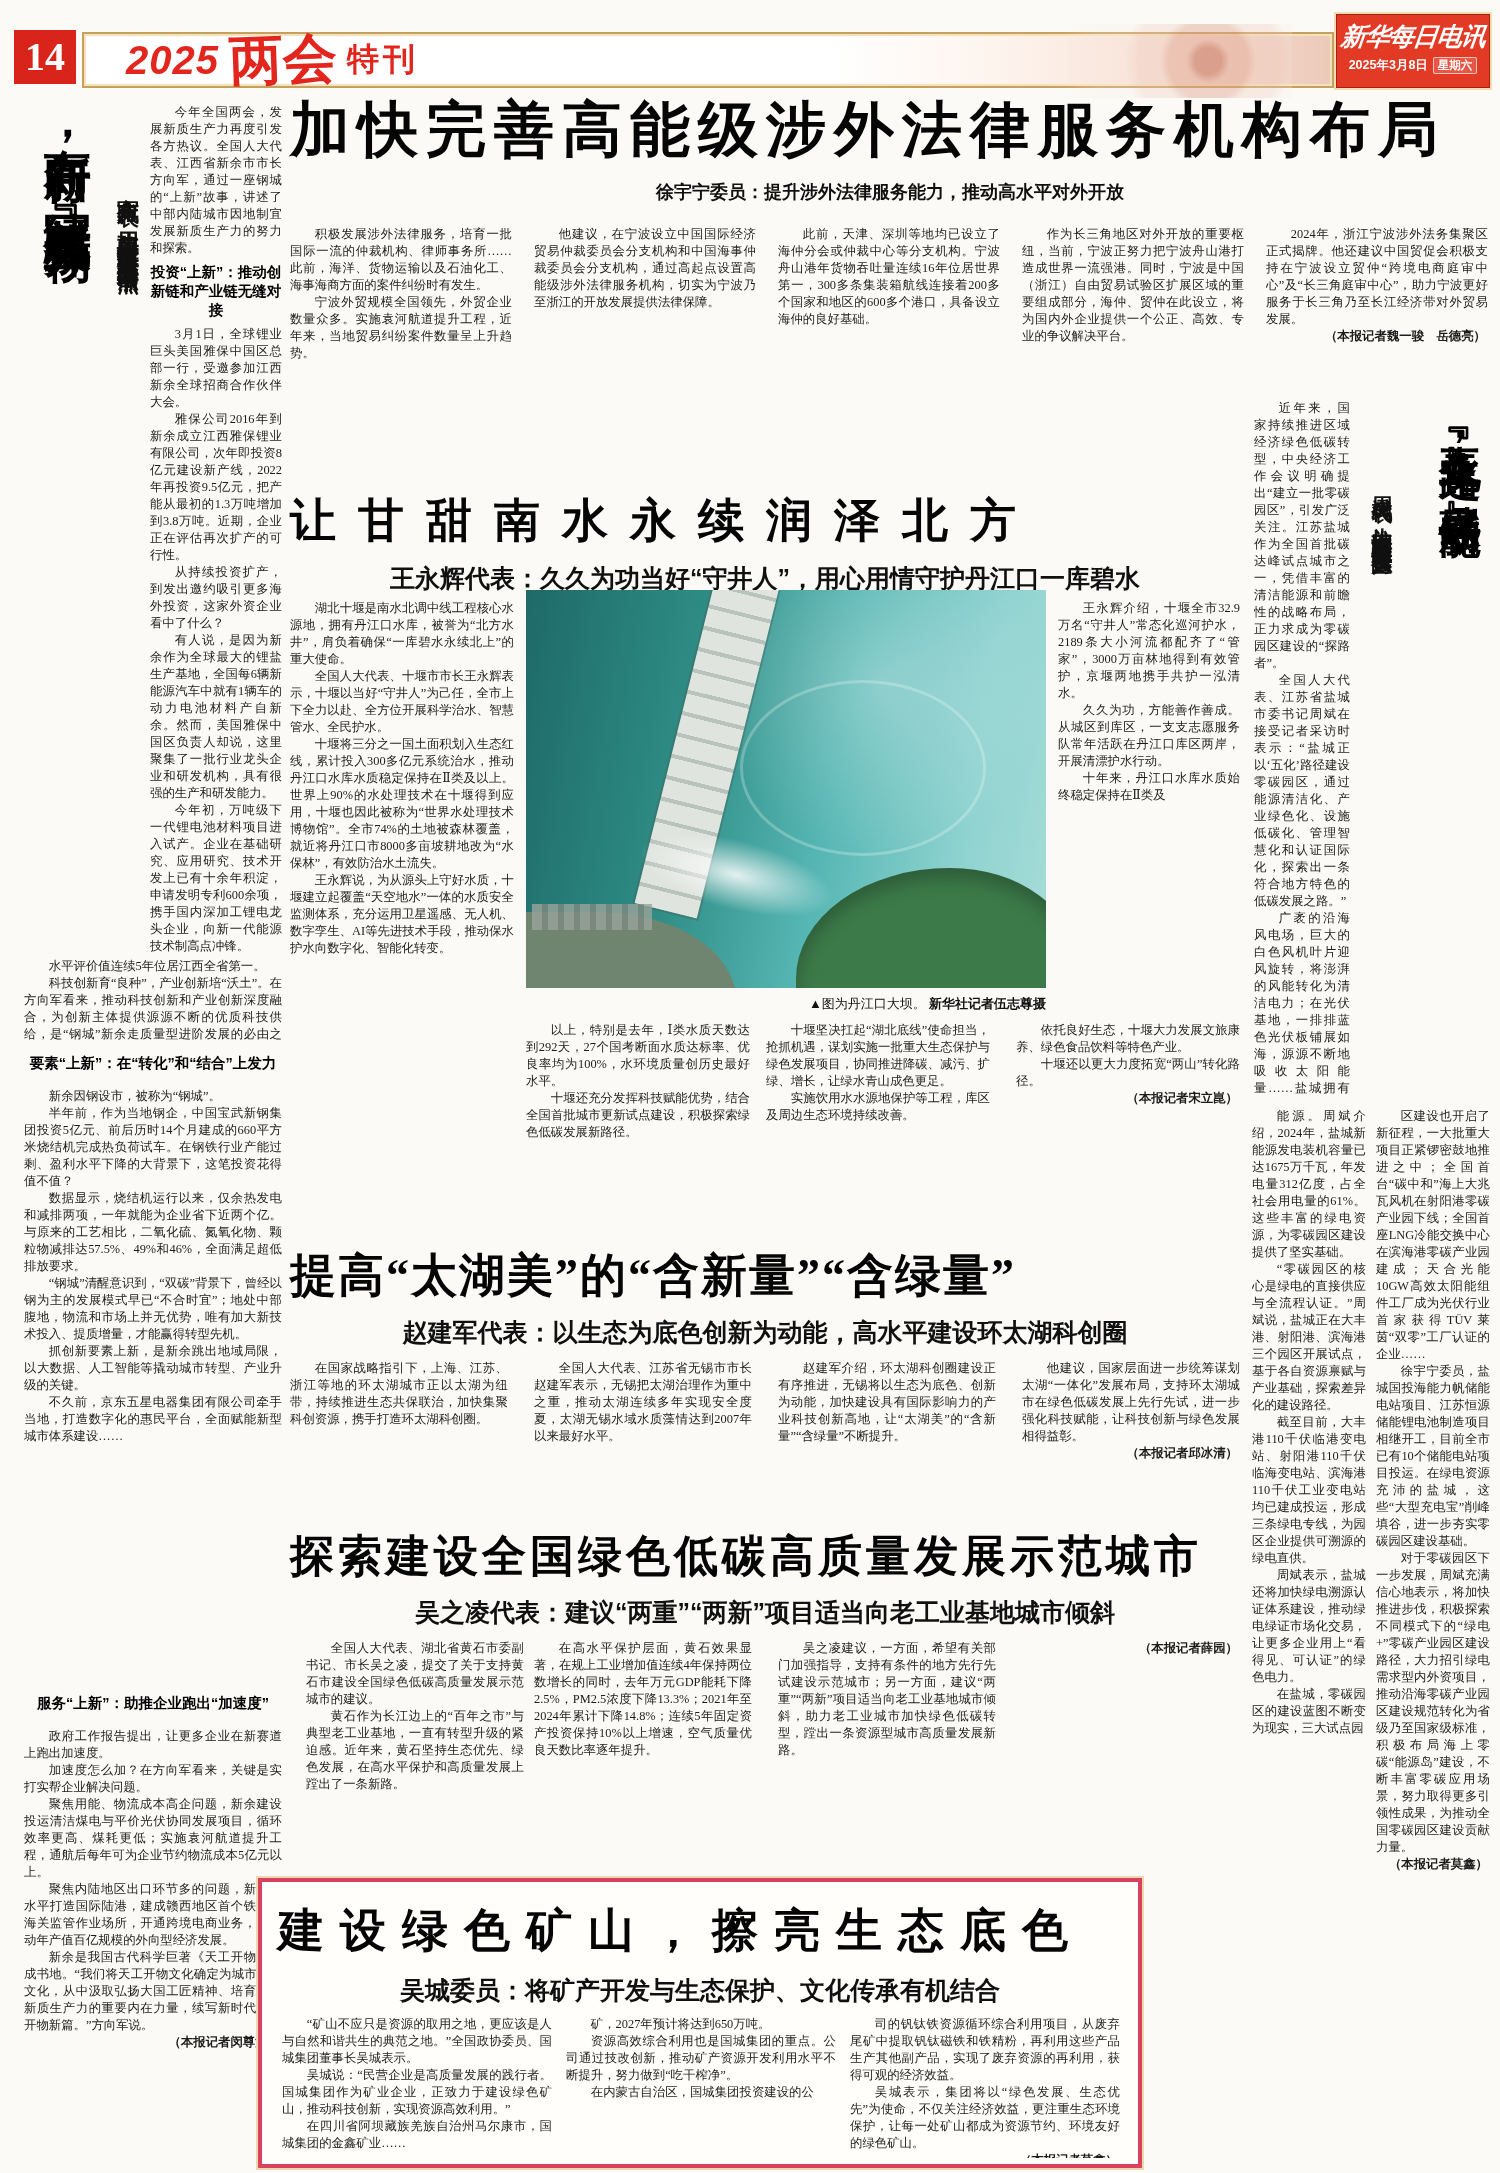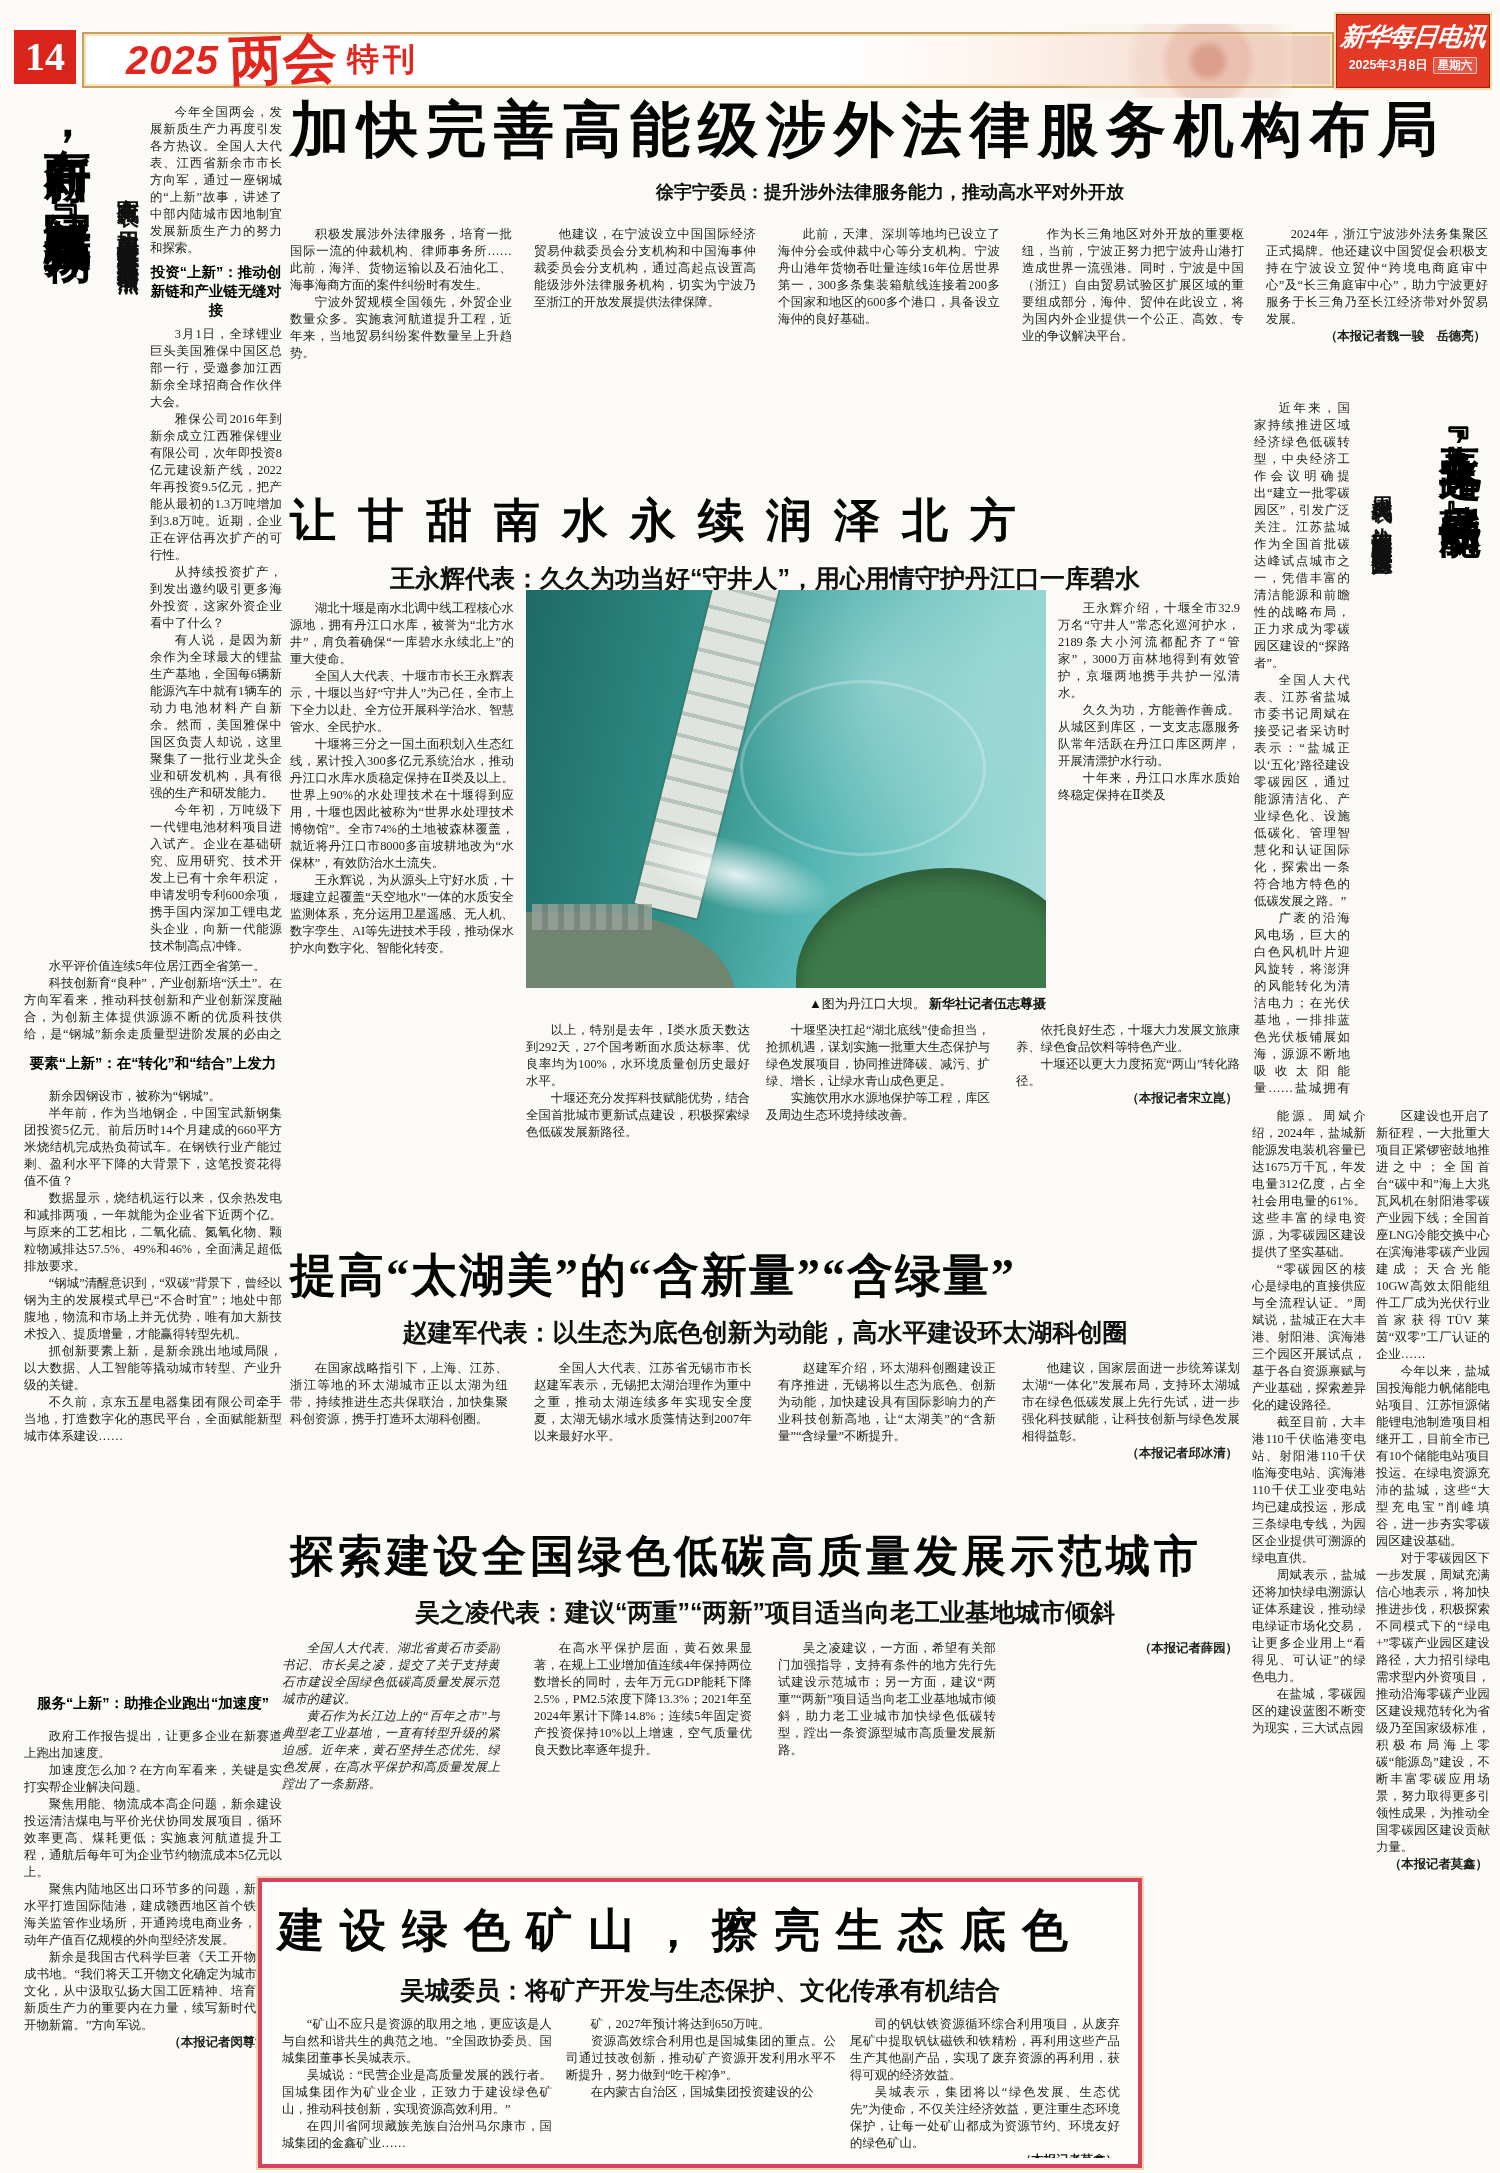--- a/index.html
+++ b/index.html
@@ -86,21 +86,21 @@
     repeating-linear-gradient(90deg,#9aa49b 0 10px,#7f8a82 10px 16px);opacity:.8;}
   
   #d-head{left:290px;top:1248px;width:950px;font-size:46px;line-height:56px;letter-spacing:2px;}
   #d-kick{left:290px;top:1316px;width:950px;font-size:25px;}
   .d-col{top:1360px;height:126px;width:218px;}
   #d-c1{left:290px;} #d-c2{left:534px;} #d-c3{left:778px;} #d-c4{left:1022px;}
   
   #e-head{left:290px;top:1530px;width:950px;font-size:44px;line-height:54px;letter-spacing:4px;}
   #e-kick{left:290px;top:1596px;width:950px;font-size:25px;}
   .e-col{top:1640px;height:224px;width:218px;}
-  #e-c1{left:282px;font-style:italic;} #e-c2{left:534px;} #e-c3{left:778px;} #e-c4{left:1022px;}
+  #e-c1{left:306px;} #e-c2{left:534px;} #e-c3{left:778px;} #e-c4{left:1022px;}
   
   #minebox{position:absolute;left:258px;top:1878px;width:884px;height:290px;box-sizing:border-box;
     border:4px solid #d8415f;outline:2px solid #ecd9ae;background:#fffefb;}
   #f-head{left:278px;top:1902px;width:844px;font-size:46px;line-height:58px;letter-spacing:16px;}
   #f-kick{left:278px;top:1974px;width:844px;font-size:25px;}
   .f-col{top:2016px;height:142px;width:270px;}
   #f-c1{left:282px;} #f-c2{left:566px;} #f-c3{left:850px;}
   
   #g-top{left:1254px;top:400px;width:96px;height:694px;}
   #g-kick{left:1358px;top:480px;width:38px;height:620px;font-size:21px;letter-spacing:2px;}
@@ -286,18 +286,18 @@
   <div class="vhead" id="g-head">走『五化』之路，『碳』寻新动能</div>
   <div class="col" id="g-c1">
       <p class="para">能源。周斌介绍，2024年，盐城新能源发电装机容量已达1675万千瓦，年发电量312亿度，占全社会用电量的61%。这些丰富的绿电资源，为零碳园区建设提供了坚实基础。</p>
       <p class="para">“零碳园区的核心是绿电的直接供应与全流程认证。”周斌说，盐城正在大丰港、射阳港、滨海港三个园区开展试点，基于各自资源禀赋与产业基础，探索差异化的建设路径。</p>
       <p class="para">截至目前，大丰港110千伏临港变电站、射阳港110千伏临海变电站、滨海港110千伏工业变电站均已建成投运，形成三条绿电专线，为园区企业提供可溯源的绿电直供。</p>
       <p class="para">周斌表示，盐城还将加快绿电溯源认证体系建设，推动绿电绿证市场化交易，让更多企业用上“看得见、可认证”的绿色电力。</p>
       <p class="para">在盐城，零碳园区的建设蓝图不断变为现实，三大试点园</p>
     </div>
   <div class="col" id="g-c2">
       <p class="para">区建设也开启了新征程，一大批重大项目正紧锣密鼓地推进之中；全国首台“碳中和”海上大兆瓦风机在射阳港零碳产业园下线；全国首座LNG冷能交换中心在滨海港零碳产业园建成；天合光能10GW高效太阳能组件工厂成为光伏行业首家获得TÜV莱茵“双零”工厂认证的企业……</p>
-      <p class="para">今年以来，盐城国投海能力帆储能电站项目、江苏恒源储能锂电池制造项目相继开工，目前全市已有10个储能电站项目投运。在绿电资源充沛的盐城，这些“大型充电宝”削峰填谷，进一步夯实零碳园区建设基础。</p>
+      <p class="para">徐宇宁委员，盐城国投海能力帆储能电站项目、江苏恒源储能锂电池制造项目相继开工，目前全市已有10个储能电站项目投运。在绿电资源充沛的盐城，这些“大型充电宝”削峰填谷，进一步夯实零碳园区建设基础。</p>
       <p class="para">对于零碳园区下一步发展，周斌充满信心地表示，将加快推进步伐，积极探索不同模式下的“绿电+”零碳产业园区建设路径，大力招引绿电需求型内外资项目，推动沿海零碳产业园区建设规范转化为省级乃至国家级标准，积极布局海上零碳“能源岛”建设，不断丰富零碳应用场景，努力取得更多引领性成果，为推动全国零碳园区建设贡献力量。</p>
       <p class="para byline">（本报记者莫鑫）</p>
     </div>
 
 </div>
 
 </body></html>

